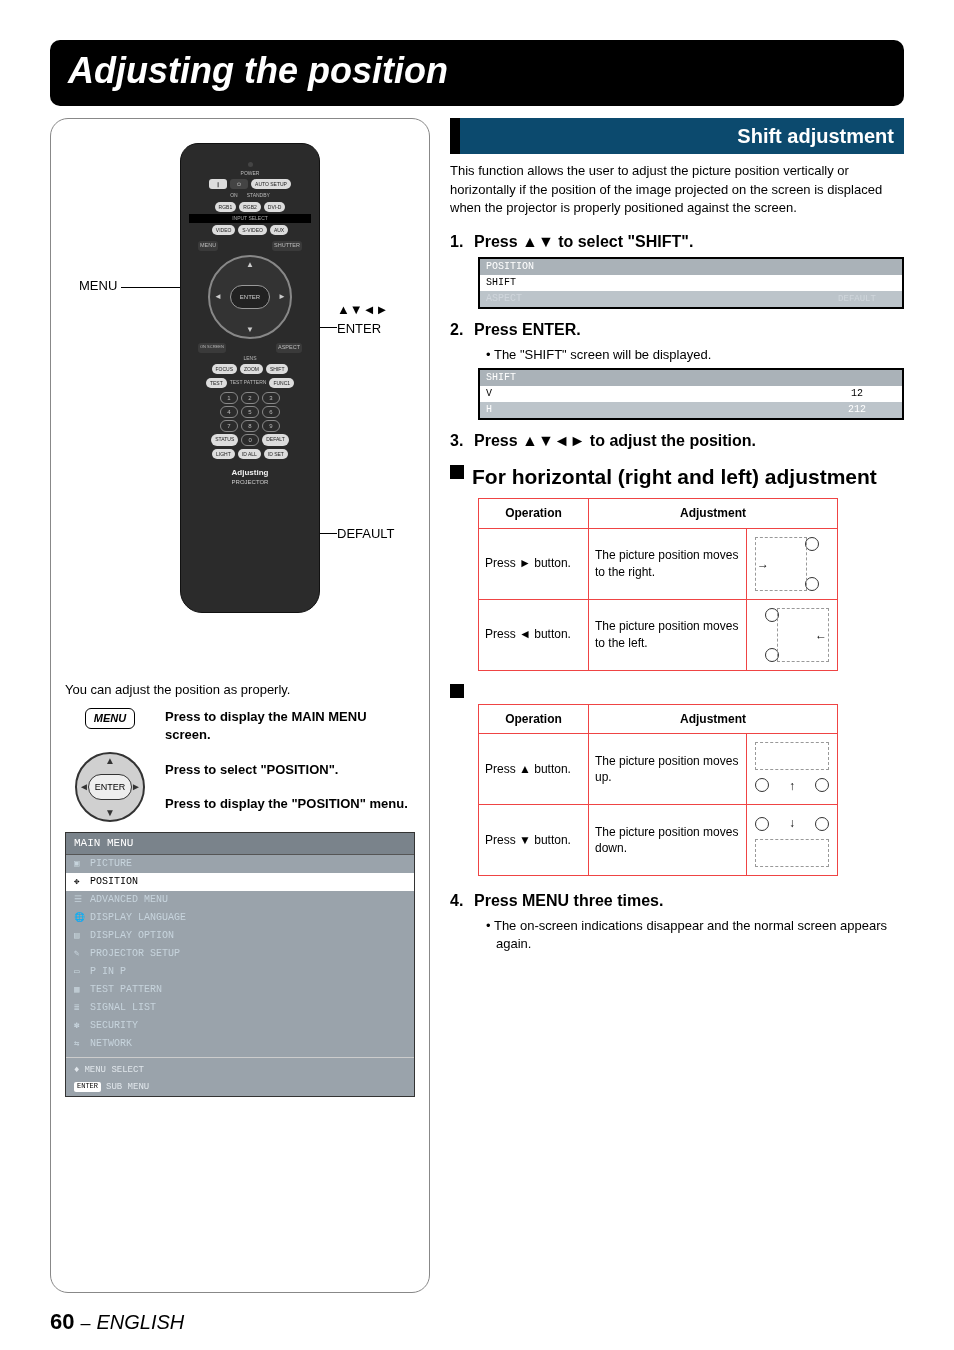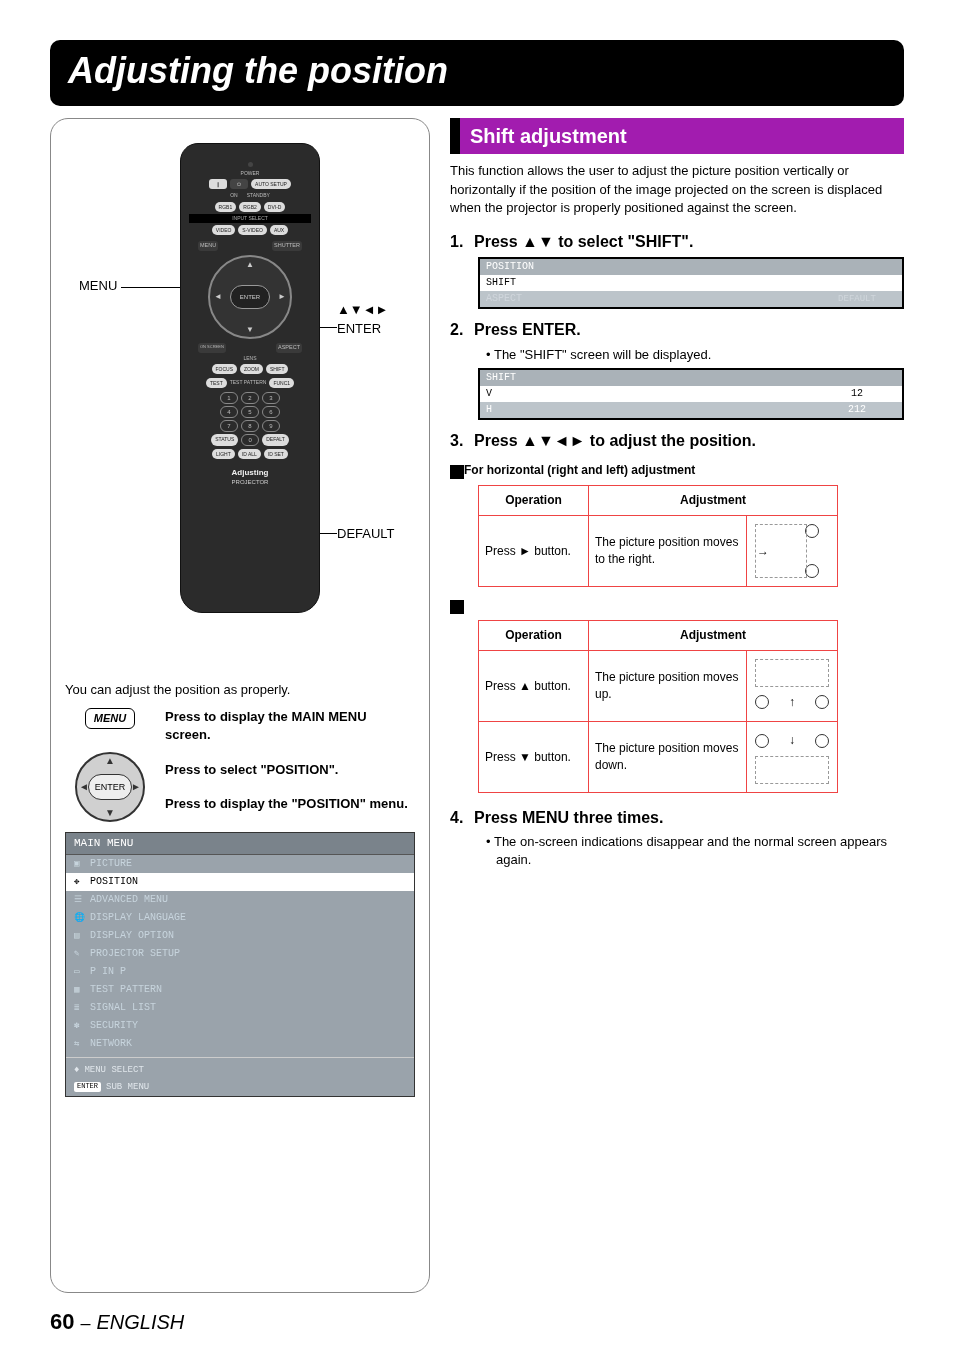--- a/index.html
+++ b/index.html
@@ -135,27 +135,28 @@
   .osd-title { background:#7a838b; color:#fff; font-family:"Courier New",monospace; font-size:11px; padding:3px 8px; border-bottom:1px solid #555;}
   .osd-item { font-family:"Courier New",monospace; font-size:10px; padding:2px 8px; color:#c7d4dd; display:flex; align-items:center; gap:6px;}
   .osd-item.sel { background:#fff; color:#000;}
   .osd-item .ico { width:10px; font-size:9px;}
   .osd-hr { border-top:1px solid #ccc; margin:4px 0;}
   .osd-foot { font-family:"Courier New",monospace; font-size:9px; padding:2px 8px; color:#e0e6eb; display:flex; align-items:center; gap:5px;}
   .osd-enter-box { background:#fff; color:#000; font-size:7px; padding:0 3px; border-radius:2px;}
 
   
   .section-title {
-    background:#a21caf;
+    background:#0c4a6e;
     color:#fff;
     border-left:10px solid #000;
     font-size:20px;
     font-weight:bold;
     padding:4px 10px;
     margin:0 0 8px 0;
+    text-align:right;
   }
   .para { font-size:13px; margin:0 0 14px 0;}
   .step { font-size:16px; font-weight:bold; margin:8px 0 4px 0; display:flex;}
   .step .num { width:24px; flex:0 0 24px;}
   .step .body { flex:1;}
   .sub-bullet { font-size:13px; margin-left:36px; text-indent:-10px; padding-left:10px; margin-bottom:4px;}
   .sub-bullet::before { content:"• "; }
 
   .mini-table {
     margin:4px 0 10px 28px;
@@ -165,21 +166,21 @@
   .mini-row { display:flex; font-family:"Courier New",monospace; font-size:10px;}
   .mini-row > div { padding:1px 6px;}
   .mini-row.sel > div { background:#fff; color:#000;}
   .mini-row > .k { flex:1; color:#fff;}
   .mini-row > .v { width:90px; text-align:center; color:#fff;}
   .mini-row.sel .k, .mini-row.sel .v { color:#000;}
   .mini-row.faint > div{ color:#d0d6dc;}
   .mini-row .tag { font-size:9px;}
   .mini-title{ background:#aab2b8; color:#fff; font-family:"Courier New",monospace; font-size:10px; padding:1px 6px;}
 
-  .sub-head { font-size:12px; font-weight:bold; display:flex; align-items:flex-start; margin:10px 0 6px 0;text-align:right;}
+  .sub-head { font-size:21px; font-weight:bold; display:flex; align-items:flex-start; gap:8px; margin:10px 0 6px 0;text-align:right;}
   .sub-head .sq { width:14px; height:14px; background:#000; margin-top:3px; flex:0 0 14px;}
 
   table.adj {
     border-collapse:collapse; margin-left:28px; width:360px; font-size:12px;
   }
   table.adj th, table.adj td { border:1px solid #ef4444; padding:6px; vertical-align:middle;}
   table.adj th { text-align:center; font-weight:bold;}
   table.adj .op { width:110px; }
   table.adj .diag { text-align:center;}
 
@@ -439,20 +440,32 @@
         <tbody id="hrows">
           <tr>
             <td class="op">Press ► button.</td>
             <td>The picture position moves to the right.</td>
             <td class="diag">
               <div class="shift-diag">
     <div class="lens" style="left:52px; top:2px;"></div>
     <div class="lens" style="left:52px; bottom:2px;"></div>
     <div class="dots" style="top:2px; bottom:2px; left:2px; right:24px;"></div>
     <div class="arrow" style="top:50%; transform:translateY(-50%); left:4px;">→</div>
+  </div>
+            </td>
+          </tr>
+          <tr>
+            <td class="op">Press ◄ button.</td>
+            <td>The picture position moves to the left.</td>
+            <td class="diag">
+              <div class="shift-diag">
+    <div class="lens" style="right:52px; top:2px;"></div>
+    <div class="lens" style="right:52px; bottom:2px;"></div>
+    <div class="dots" style="top:2px; bottom:2px; right:2px; left:24px;"></div>
+    <div class="arrow" style="top:50%; transform:translateY(-50%); right:4px;">←</div>
   </div>
             </td>
           </tr>
         </tbody>
     </table>
 
     <div class="sub-head">
         <span class="sq"></span>
       </div>
     <table class="adj">

